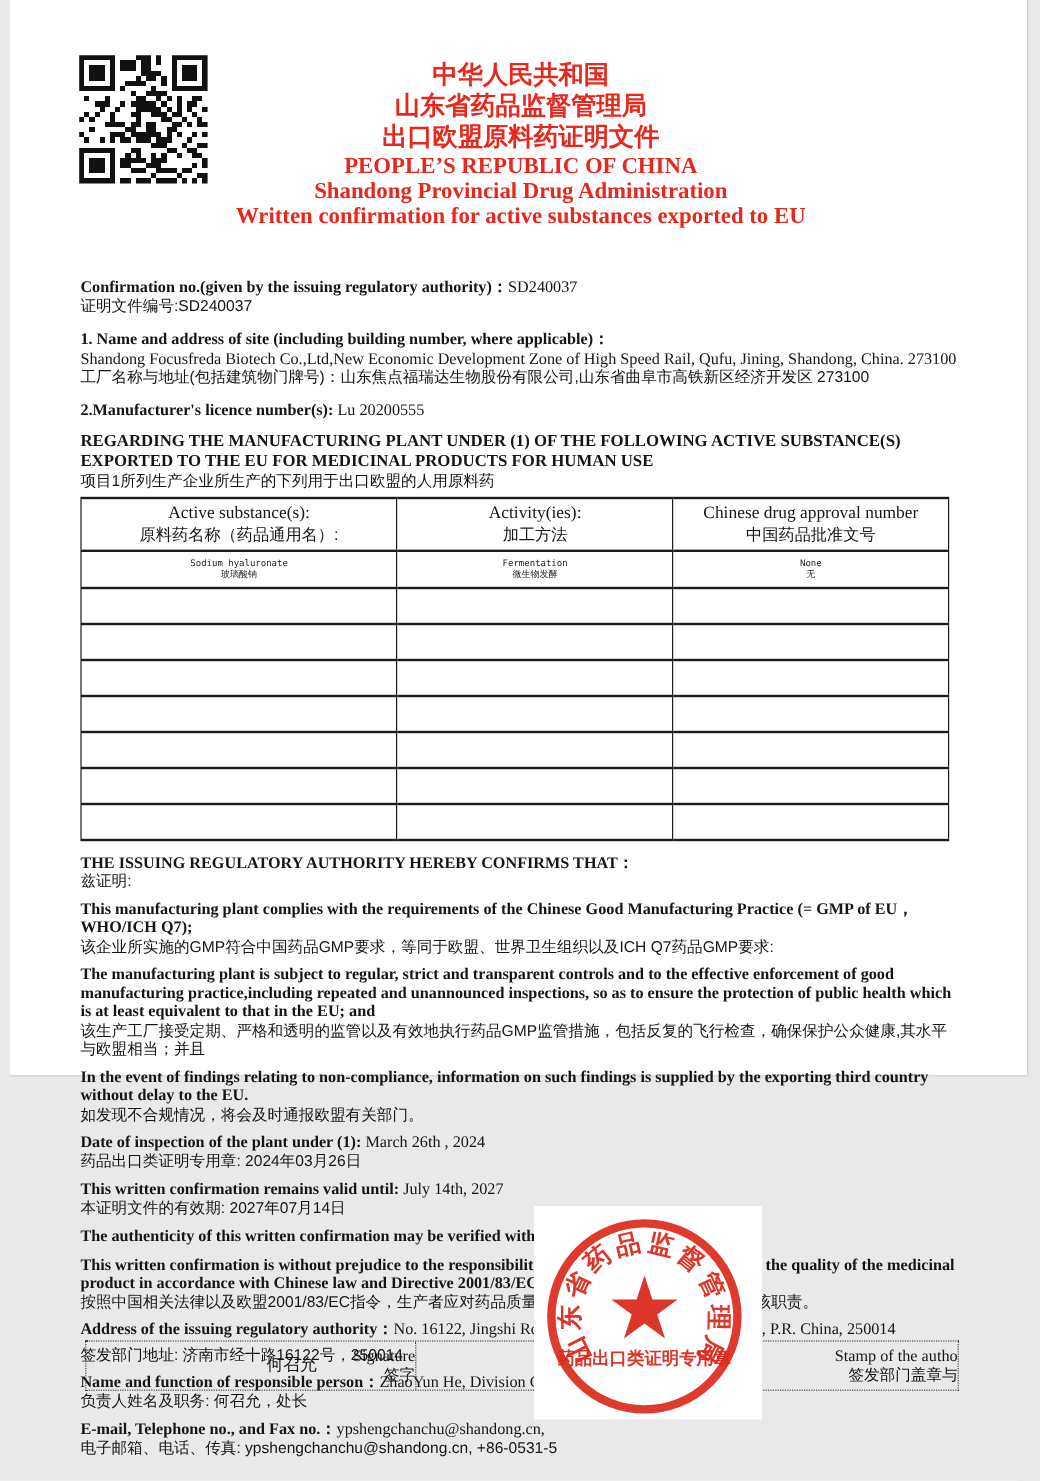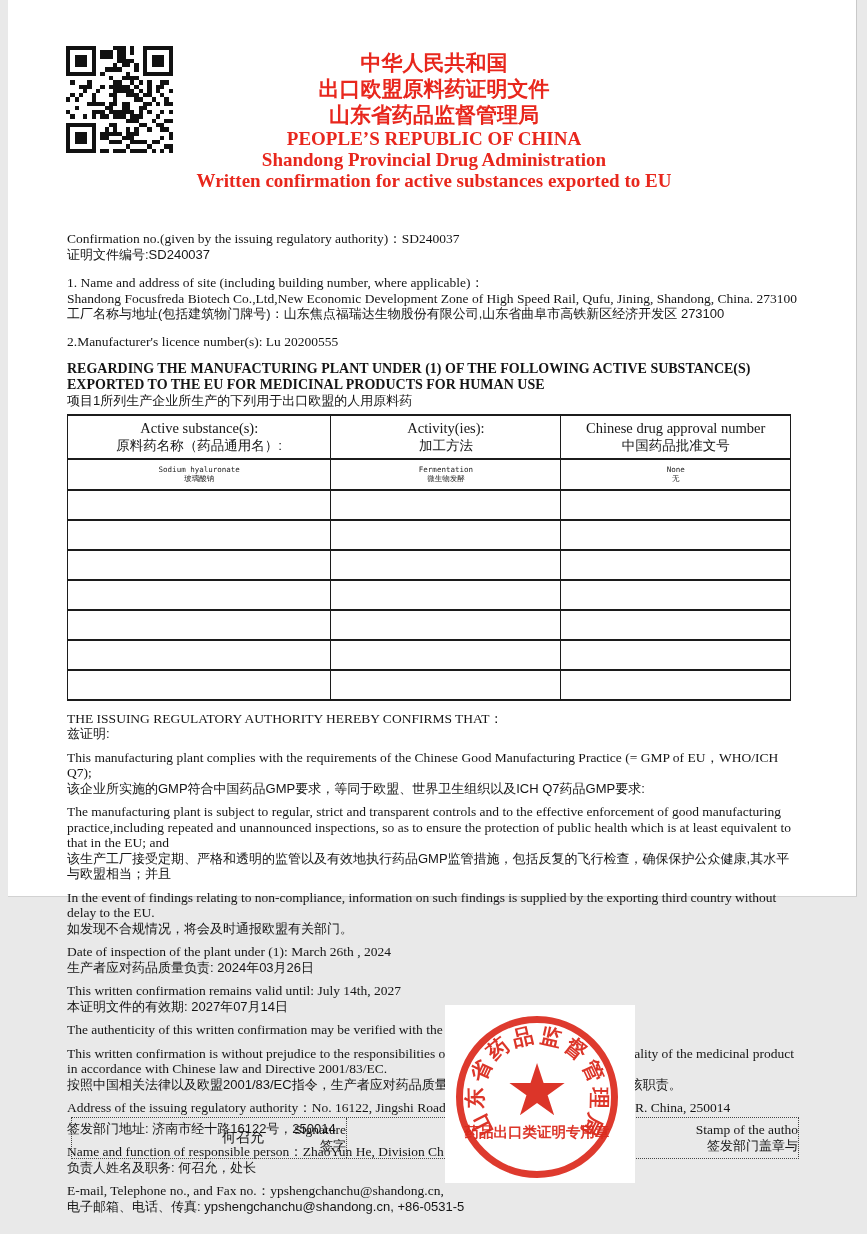--- a/index.html
+++ b/index.html
@@ -8,21 +8,21 @@
   .page{position:absolute;left:8px;top:0;width:848px;height:896px;background:#fff;
         border-right:1px solid #c9c9c9;box-shadow:0 1px 0 #d2d2d2;}
   .content{margin:0 55px 0 59px;padding-top:50px;}
   .qr{position:absolute;left:58px;top:46px;width:107px;height:107px;}
   .titles{text-align:center;line-height:1;}
   .t-zh{font-family:"Liberation Sans",sans-serif;font-weight:bold;font-size:21px;
         line-height:26px;color:#e8271d;}
   .t-en{font-weight:bold;font-size:19px;line-height:21px;color:#e8271d;}
   .blk{margin-top:8px;}
   .en{font-size:13.5px;line-height:15.5px;}
-  .b{font-weight:normal;}
+  .b{font-weight:bold;}
   .zh{font-family:"Liberation Sans",sans-serif;font-size:13px;line-height:15.5px;}
   .reg{font-weight:bold;font-size:14px;line-height:16px;}
   table.subst{border-collapse:collapse;width:724px;margin-top:5px;}
   table.subst td{border:1.5px solid #1c1c1c;border-top-width:2px;border-bottom-width:2px;
         text-align:center;vertical-align:middle;}
   table.subst tr.hd td{height:40px;font-size:14.5px;line-height:17px;}
   table.subst tr.hd .hzh{font-family:"Liberation Sans",sans-serif;font-size:13.5px;}
   table.subst tr.data td{height:27px;font-family:"DejaVu Sans Mono",monospace;
         font-size:7.5px;line-height:9px;color:#222;}
   table.subst tr.empty td{height:26px;}
@@ -253,22 +253,22 @@
           <rect x="19" y="1" width="5" height="5" fill="#fff"></rect>
           <rect x="20" y="2" width="3" height="3" fill="#111"></rect>
           <rect x="0" y="18" width="7" height="7" fill="#111"></rect>
           <rect x="1" y="19" width="5" height="5" fill="#fff"></rect>
           <rect x="2" y="20" width="3" height="3" fill="#111"></rect>
         </svg></div>
 
     <div class="content">
       <div class="titles">
         <div class="t-zh">中华人民共和国</div>
+        <div class="t-zh">山东省药品监督管理局</div>
         <div class="t-zh">出口欧盟原料药证明文件</div>
-        <div class="t-zh">山东省药品监督管理局</div>
         <div class="t-en">PEOPLE’S REPUBLIC OF CHINA</div>
         <div class="t-en">Shandong Provincial Drug Administration</div>
         <div class="t-en">Written confirmation for active substances exported to EU</div>
       </div>
 
       <div class="blk" style="margin-top:40px">
         <div class="en"><span class="b">Confirmation no.(given by the issuing regulatory authority)：</span><span>SD240037</span></div>
         <div class="zh">证明文件编号:SD240037</div>
       </div>
 
@@ -370,21 +370,21 @@
         <div class="zh">该生产工厂接受定期、严格和透明的监管以及有效地执行药品GMP监管措施，包括反复的飞行检查，确保保护公众健康,其水平与欧盟相当；并且</div>
       </div>
 
       <div class="blk">
         <div class="en b">In the event of findings relating to non-compliance, information on such findings is supplied by the exporting third country without delay to the EU.</div>
         <div class="zh">如发现不合规情况，将会及时通报欧盟有关部门。</div>
       </div>
 
       <div class="blk">
         <div class="en"><span class="b">Date of inspection of the plant under (1):</span><span> March 26th , 2024</span></div>
-        <div class="zh">生产者应对药品质量负责: 2024年03月26日</div>
+        <div class="zh">药品出口类证明专用章: 2024年03月26日</div>
       </div>
 
       <div class="blk">
         <div class="en"><span class="b">This written confirmation remains valid until:</span><span> July 14th, 2027</span></div>
         <div class="zh">本证明文件的有效期: 2027年07月14日</div>
       </div>
 
       <div class="blk">
         <div class="en b">The authenticity of this written confirmation may be verified with the issuing regulatory authority.</div>
       </div>

